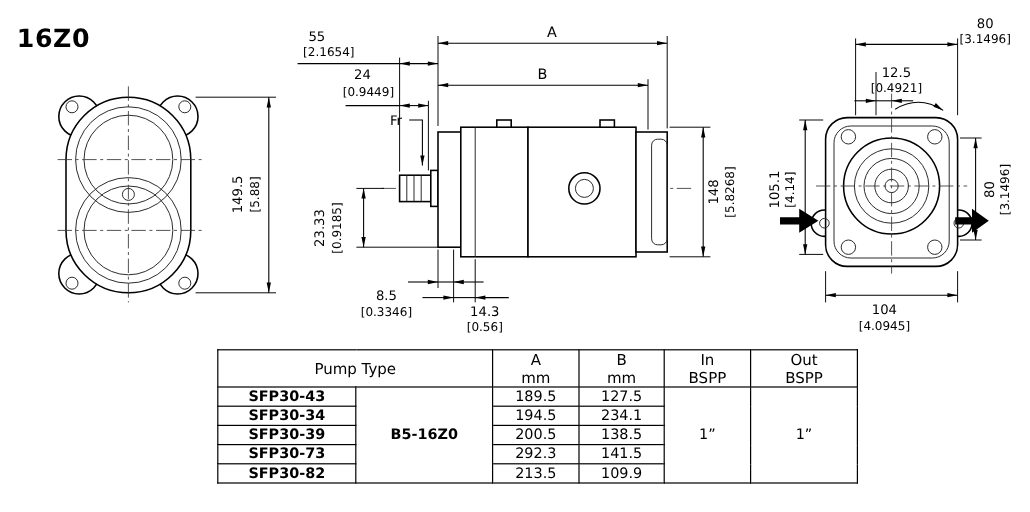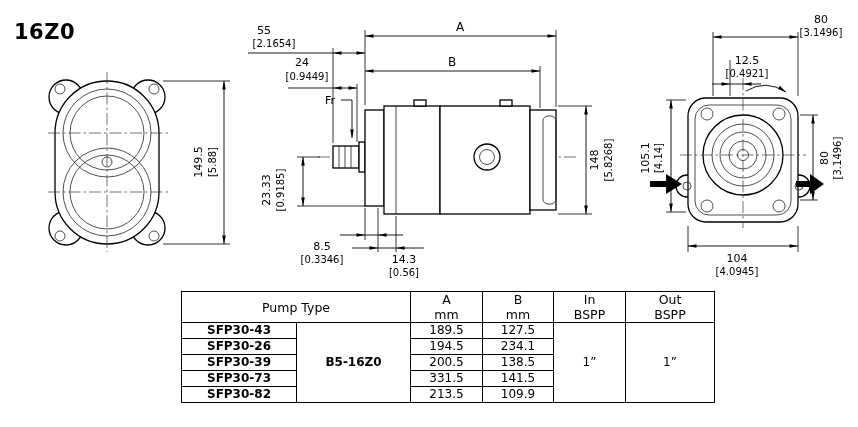--- a/index.html
+++ b/index.html
@@ -283,32 +283,32 @@
     <tbody>
       <tr>
         <td class="model">SFP30-43</td>
         <td class="group" rowspan="5">B5-16Z0</td>
         <td>189.5</td>
         <td>127.5</td>
         <td rowspan="5">1”</td>
         <td rowspan="5">1”</td>
       </tr>
       <tr>
-        <td class="model">SFP30-26</td>
+        <td class="model">SFP30-34</td>
         <td>194.5</td>
         <td>234.1</td>
       </tr>
       <tr>
         <td class="model">SFP30-39</td>
         <td>200.5</td>
         <td>138.5</td>
       </tr>
       <tr>
         <td class="model">SFP30-73</td>
-        <td>331.5</td>
+        <td>292.3</td>
         <td>141.5</td>
       </tr>
       <tr>
         <td class="model">SFP30-82</td>
         <td>213.5</td>
         <td>109.9</td>
       </tr>
     </tbody>
   </table>
 

